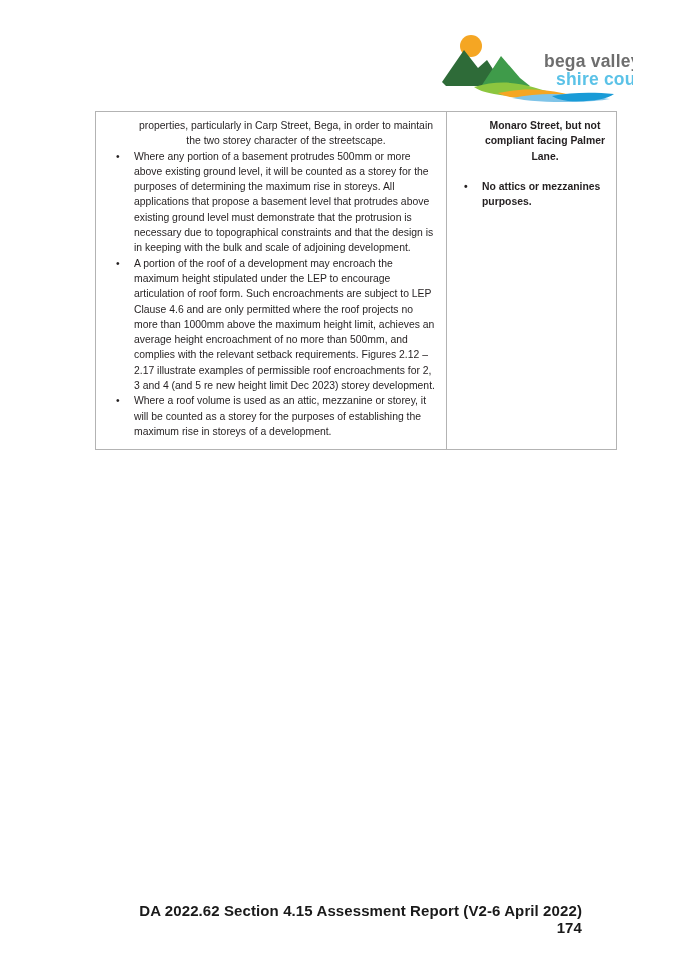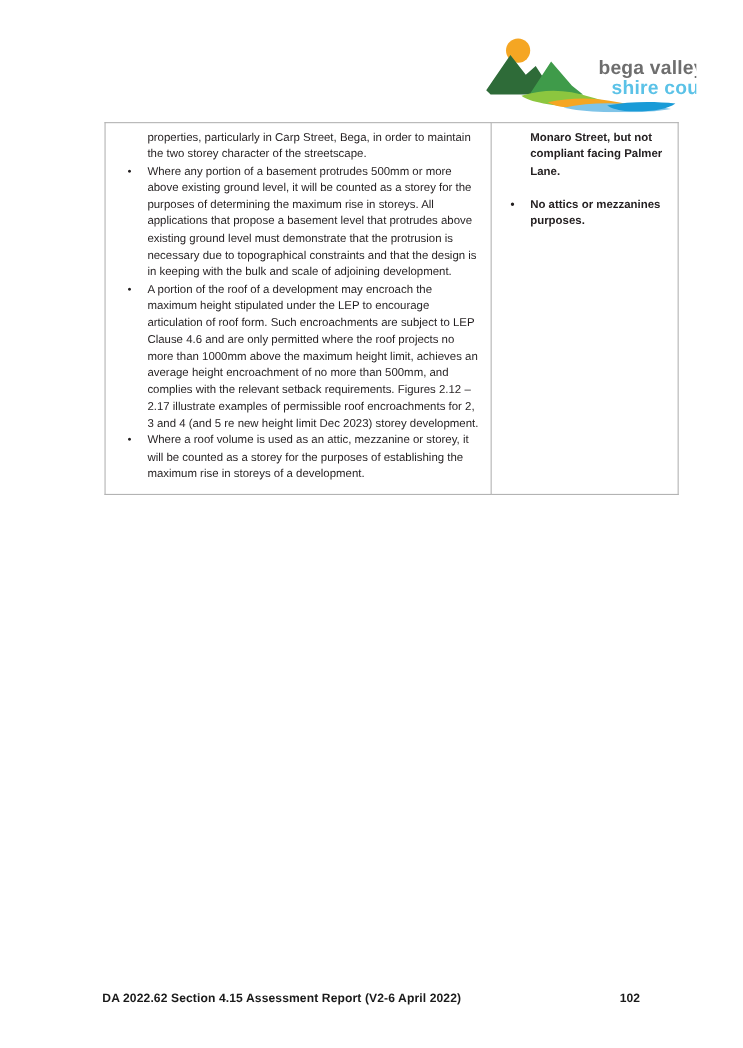--- a/index.html
+++ b/index.html
@@ -57,21 +57,21 @@
   .cell-inner {
     font-size: 10.4px;
     line-height: 15.3px;
     color: #231f20;
   }
 
   
   .cont-para {
     margin: 0 0 0 30px;
     padding: 0;
-    text-align: left;
+    text-align: center;
   }
   .col-right .cont-para { margin-left: 27px; }
 
   
   ul.bullets {
     list-style: none;
     margin: 0;
     padding: 0;
   }
   ul.bullets > li {
@@ -95,25 +95,26 @@
   .spacer-line { height: 15px; }
 
   
   #footer {
     position: absolute;
     left: 93px;
     top: 902px;
     width: 489px;
     display: flex;
     justify-content: space-between;
-    align-items: flex-start;
-    font-size: 11px;
+    align-items: flex-end;
+    font-size: 15px;
     font-weight: bold;
     color: #1a1a1a;
     letter-spacing: 0.1px;
+    flex-direction: column;
   }
   #footer-page-number { font-weight: bold; }
 </style>
 </head>
 <body>
 
 <div id="page">
 
   <div id="header-logo">
     <svg width="195" height="72" viewBox="0 0 195 72" xmlns="http://www.w3.org/2000/svg">
@@ -173,16 +174,16 @@
             </ul>
           </div>
         </td>
 
       </tr>
     </tbody>
   </table>
 
   <div id="footer">
     <span id="footer-title">DA 2022.62 Section 4.15 Assessment Report (V2-6 April 2022)</span>
-    <span id="footer-page-number">102</span>
+    <span id="footer-page-number">174</span>
   </div>
 
 </div>
 
 </body></html>

